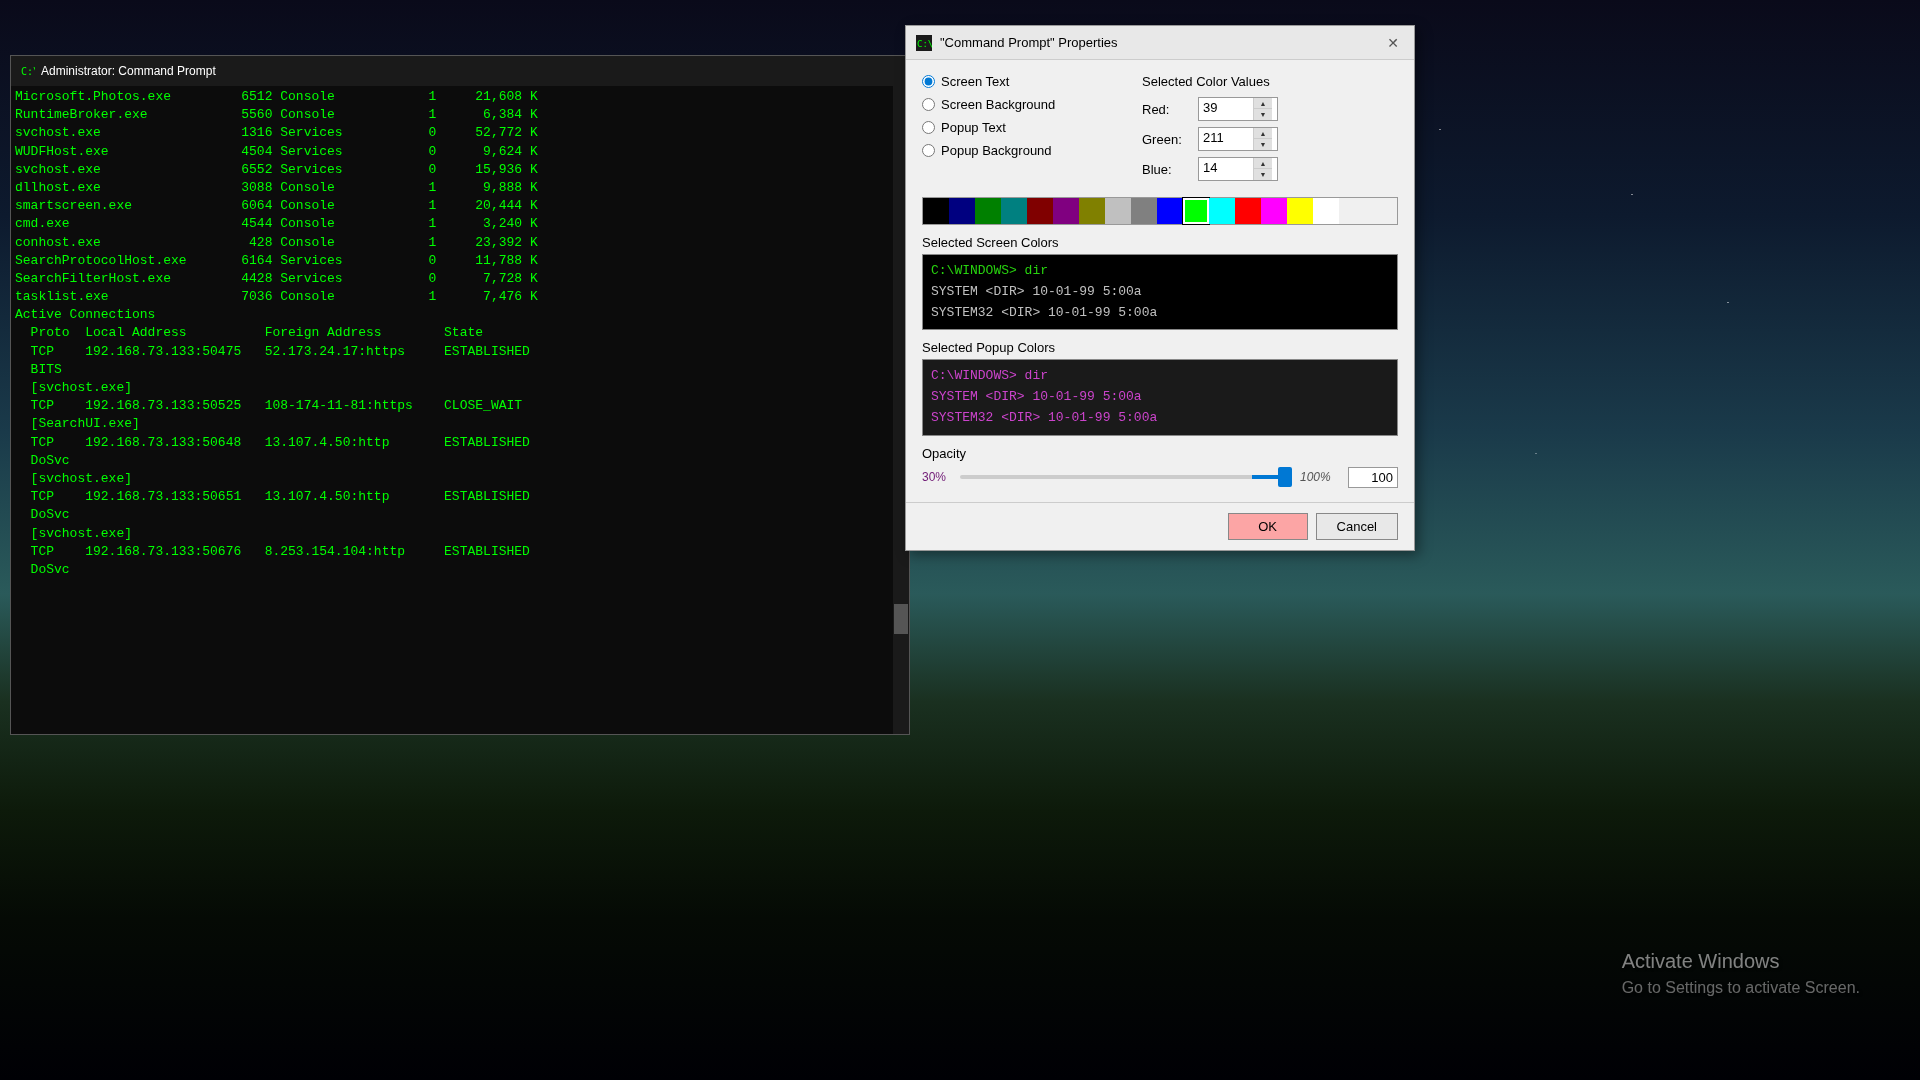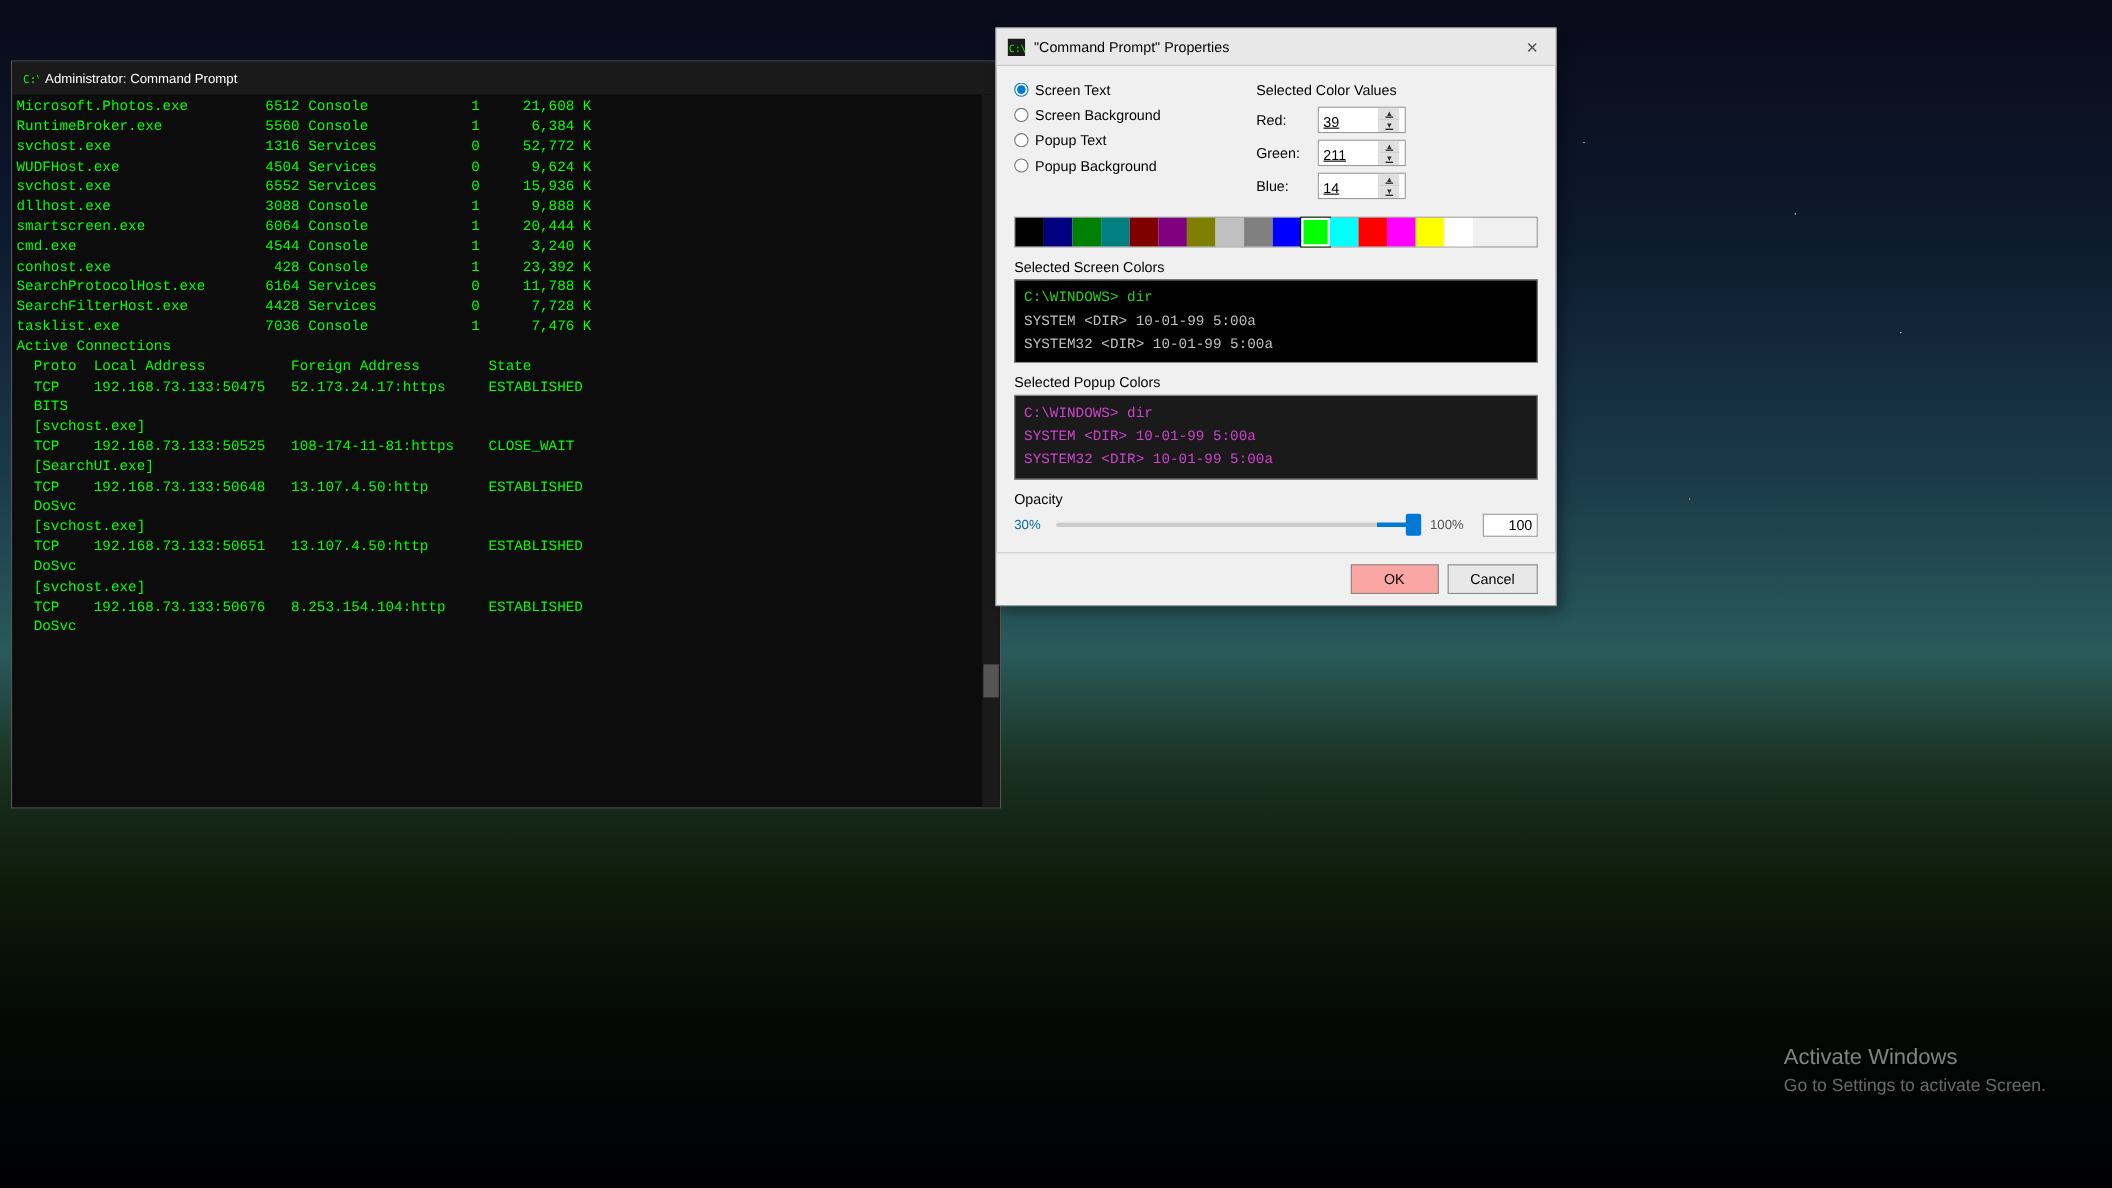--- a/index.html
+++ b/index.html
@@ -229,25 +229,24 @@
     }
 
     .color-value-label {
       font-size: 13px;
       width: 50px;
       color: #000;
     }
 
     .spinner-input {
       display: flex;
-      align-items: flex-end;
+      align-items: flex-start;
       border: 1px solid #999;
       background: white;
       width: 80px;
-      text-decoration: underline;
     }
 
     .spinner-input input {
       width: 54px;
       border: none;
       outline: none;
       padding: 2px 4px;
       font-size: 13px;
       font-family: 'Segoe UI', Arial, sans-serif;
       background: white;
@@ -339,21 +338,21 @@
     }
 
     .opacity-row {
       display: flex;
       align-items: center;
       gap: 8px;
     }
 
     .opacity-min-label {
       font-size: 12px;
-      color: #0369a1;
+      color: #701a75;
       width: 30px;
     }
 
     .opacity-slider-container {
       flex: 1;
       display: flex;
       align-items: center;
     }
 
     .opacity-slider {
@@ -374,20 +373,21 @@
       height: 20px;
       background: #0078d4;
       cursor: pointer;
       border-radius: 2px;
     }
 
     .opacity-max-label {
       font-size: 12px;
       color: #555;
       width: 40px;
+      font-style: italic;
     }
 
     .opacity-value-input {
       width: 50px;
       border: 1px solid #999;
       padding: 2px 4px;
       font-size: 13px;
       font-family: 'Segoe UI', Arial, sans-serif;
       text-align: right;
       background: white;

